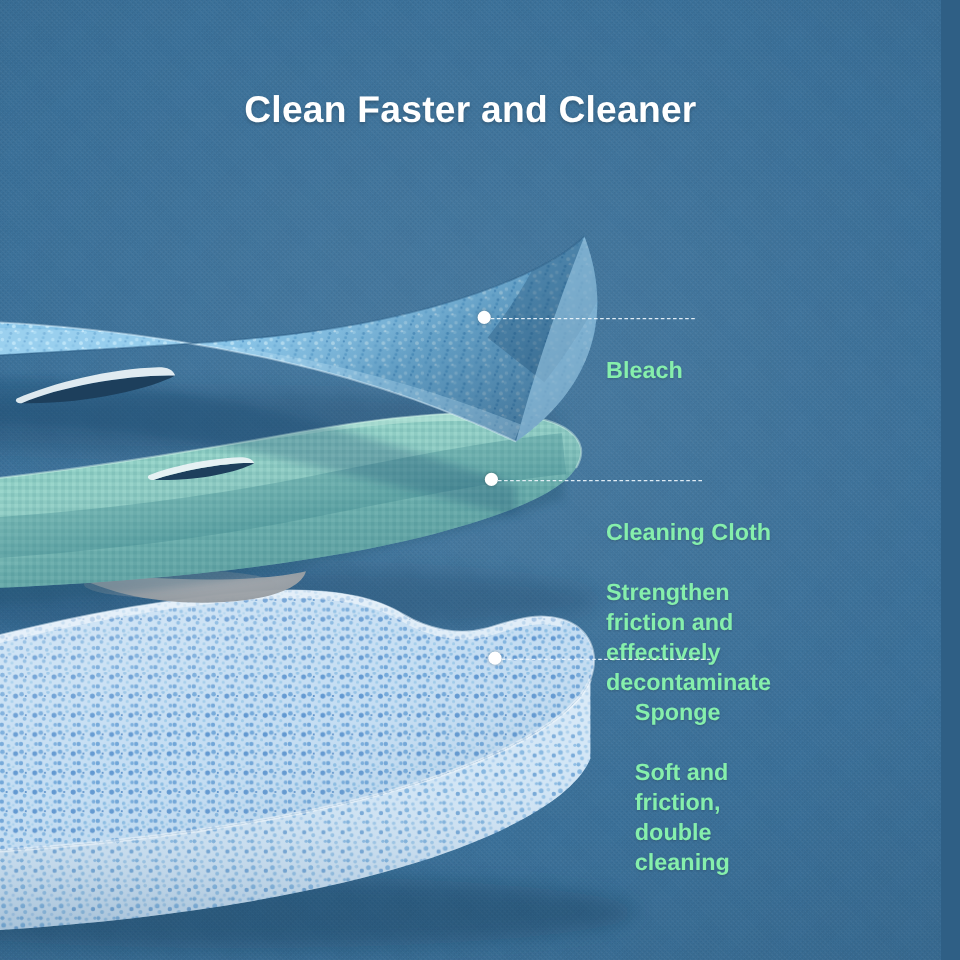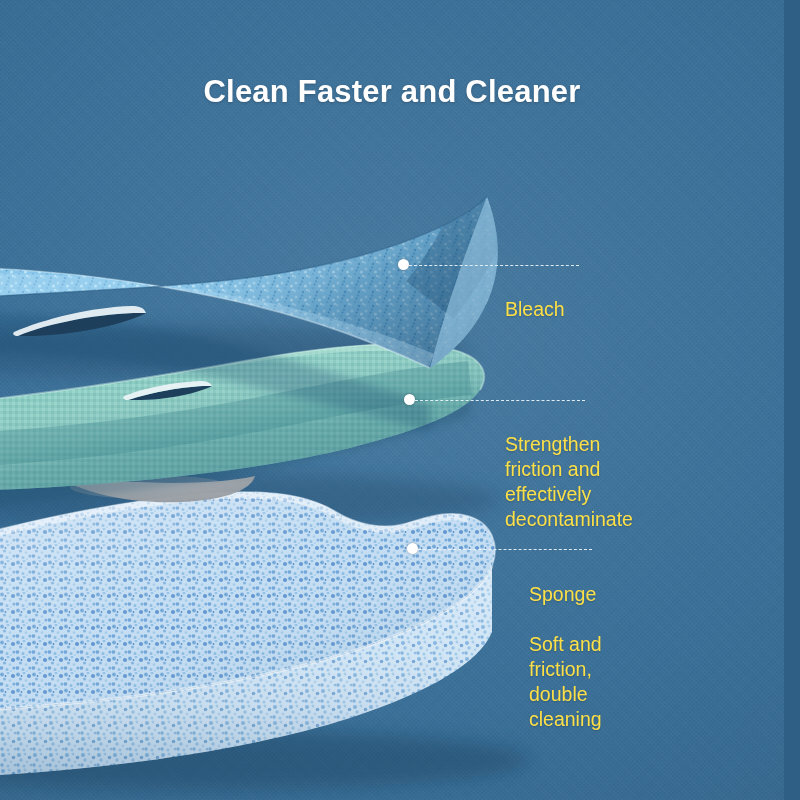--- a/index.html
+++ b/index.html
@@ -68,25 +68,26 @@
     box-shadow: 0 0 3px rgba(0,0,0,.28);
   }
   .leader {
     position: absolute;
     height: 0;
     border-top: 1.5px dashed #eaf4fb;
     opacity: .95;
   }
   .ctext {
     position: absolute;
-    color: #fde047;
+    color: #86efac;
     font-size: 19.5px;
     line-height: 25px;
     white-space: pre-line;
     text-shadow: 0 1px 2px rgba(0,0,0,.20);
+    font-weight: bold;
   }
   .ctext .hd { display: block; }
 </style>
 </head>
 <body>
 
 <div id="stage">
 
   <div class="bg"></div>
   <div class="bg-tex"></div>
@@ -301,20 +302,21 @@
     <span class="leader" style="left:409px; top:265px; width:170px;"></span>
     <div class="ctext" style="left:505px; top:272px;">
       <span class="hd">Bleach</span>
     </div>
   </div>
 
   <div class="callout">
     <span class="dot" style="left:404px; top:394px;"></span>
     <span class="leader" style="left:415px; top:400px; width:170px;"></span>
     <div class="ctext" style="left:505px; top:407px;">
+      <span class="hd">Cleaning Cloth</span>
       <span class="hd">Strengthen friction and
 effectively decontaminate</span>
     </div>
   </div>
 
   <div class="callout">
     <span class="dot" style="left:407px; top:543px;"></span>
     <span class="leader" style="left:418px; top:549px; width:174px;"></span>
     <div class="ctext" style="left:529px; top:557px;">
       <span class="hd">Sponge</span>

